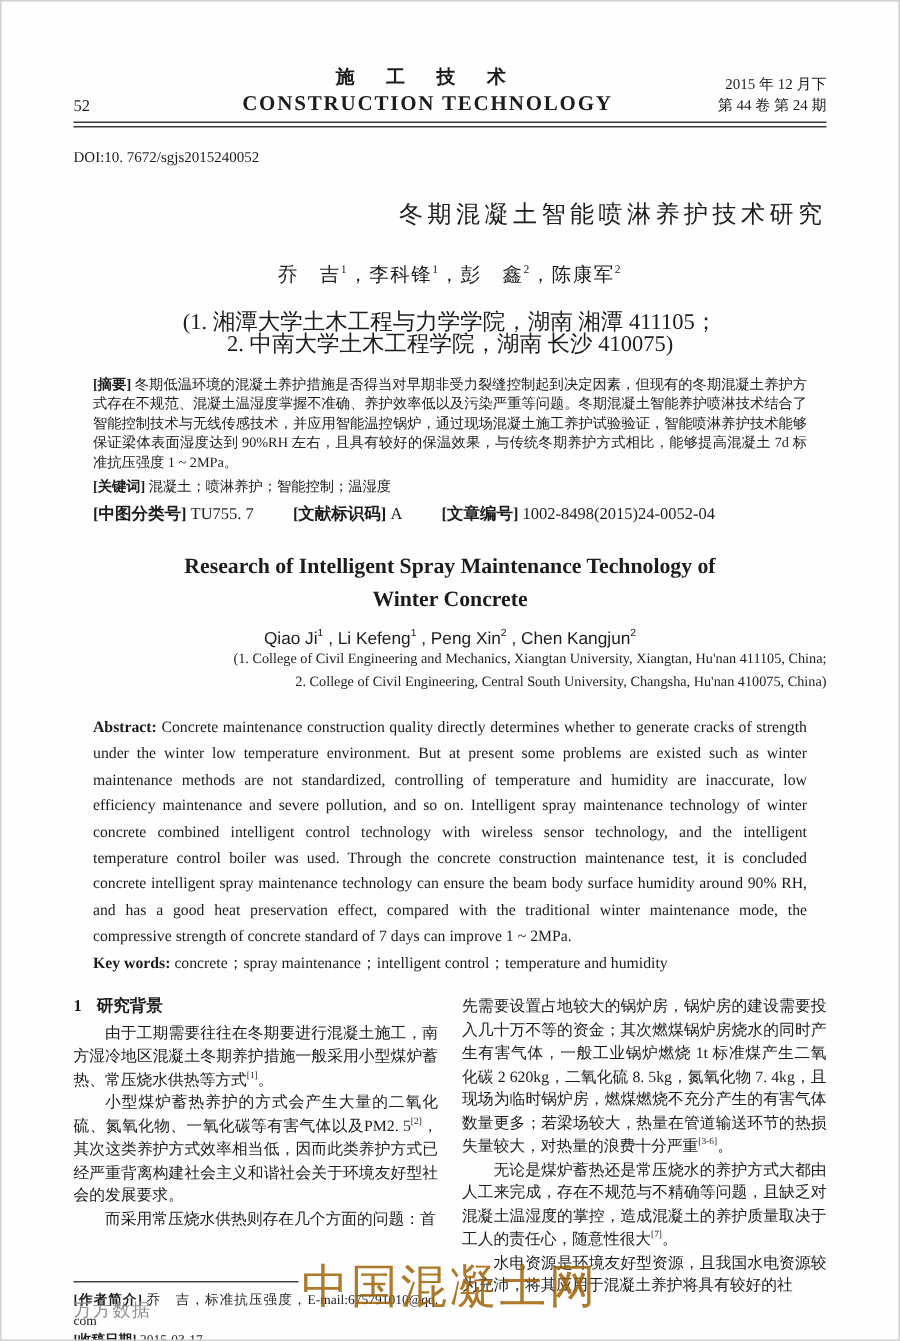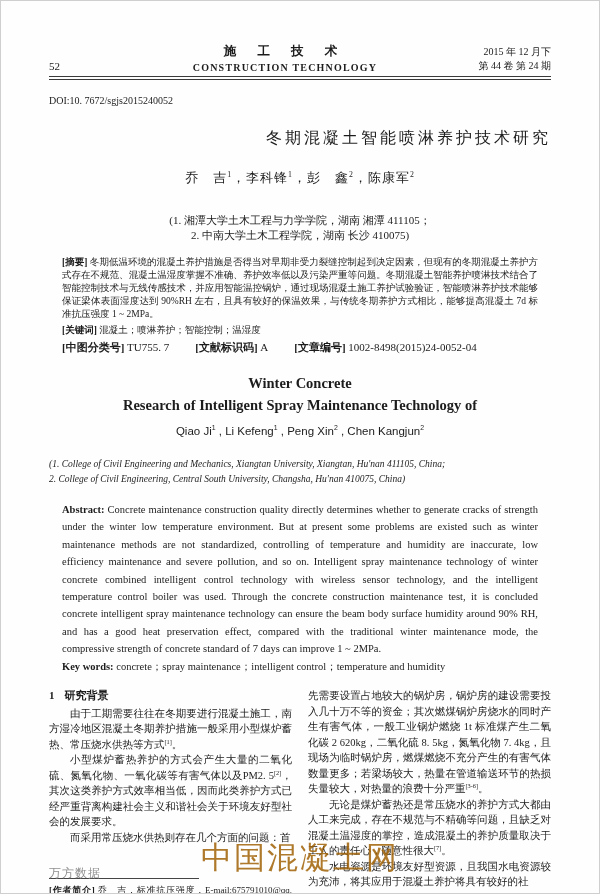--- a/index.html
+++ b/index.html
@@ -15,42 +15,42 @@
     padding: 42px 48px 0 48px;
     overflow: hidden;
   }
   sup { font-size: 0.6em; line-height: 0; }
 
   
   .journal-head { display: flex; align-items: flex-end; }
   .head-left { width: 90px; font-size: 11px; padding-bottom: 1px; }
   .head-center { flex: 1; text-align: center; }
   .journal-cn { font-size: 12.5px; font-weight: bold; letter-spacing: 9px; }
-  .journal-en { font-size: 10px; font-weight: bold; letter-spacing: 1.2px; margin-top: 2px; }
+  .journal-en { font-size: 14px; font-weight: bold; letter-spacing: 1.2px; margin-top: 2px; }
   .head-right { width: 120px; text-align: right; font-size: 10px; line-height: 14px; }
   .double-rule { margin-top: 3px; height: 4px; border-top: 1.5px solid #3a3a3a; border-bottom: 1.5px solid #3a3a3a; }
 
   .doi-line { margin-top: 15px; font-size: 10px; }
 
   
   .title-cn { margin-top: 22px; text-align: right; font-size: 16px; font-weight: 500; letter-spacing: 3px; }
   .authors-cn { margin-top: 20px; text-align: center; font-size: 13px; letter-spacing: 1px; }
-  .affil-cn { margin-top: 26px; text-align: center; font-size: 11px; line-height: 15px; }
+  .affil-cn { margin-top: 16px; text-align: center; font-size: 15px; line-height: 15px; }
 
   
   .abs-cn { margin-top: 13px; padding: 0 13px; font-size: 9.5px; line-height: 13px; text-align: justify; }
   .abs-cn .lbl, .kw-cn .lbl, .clc-line .lbl { font-weight: bold; }
   .kw-cn { margin-top: 2px; padding: 0 13px; font-size: 9.5px; line-height: 14px; }
   .clc-line { margin-top: 3px; padding: 0 13px; font-size: 11px; display: flex; }
   .clc-line .seg { margin-right: 26px; white-space: nowrap; }
 
   
   .title-en { margin-top: 17px; text-align: center; font-size: 14.5px; font-weight: bold; line-height: 22px; }
   .authors-en { margin-top: 9px; text-align: center; font-size: 11.5px; font-family: "Liberation Sans", sans-serif; }
-  .affil-en { margin-top: 20px; text-align: left; font-style: italic; font-size: 9.5px; line-height: 15px; }
+  .affil-en { margin-top: 1px; text-align: right; font-size: 9.5px; line-height: 15px; }
   .abs-en { margin-top: 14px; padding: 0 13px; font-size: 10.5px; line-height: 17.4px; text-align: justify; }
   .abs-en b { font-style: normal; }
   .kw-en { padding: 0 13px; font-size: 10.5px; line-height: 17.4px; }
   .kw-en .lbl { font-weight: bold; }
 
   
   .body-cols { display: flex; gap: 16px; margin-top: 13px; }
   .col { flex: 1; font-size: 10.5px; line-height: 15.5px; text-align: justify; }
   .sec-head { font-weight: bold; font-size: 11px; margin-bottom: 2px; }
   .sec-head .num { margin-right: 10px; }
@@ -109,22 +109,22 @@
     <span class="lbl">[关键词]</span><span> 混凝土；喷淋养护；智能控制；温湿度</span>
   </div>
 
   <div class="clc-line">
     <span class="seg"><span class="lbl">[中图分类号]</span><span> TU755. 7</span></span>
     <span class="seg"><span class="lbl">[文献标识码]</span><span> A</span></span>
     <span class="seg"><span class="lbl">[文章编号]</span><span> 1002-8498(2015)24-0052-04</span></span>
   </div>
 
   <div class="title-en">
+    <div>Research of Intelligent Spray Maintenance Technology of</div>
     <div>Winter Concrete</div>
-    <div>Research of Intelligent Spray Maintenance Technology of</div>
   </div>
 
   <div class="authors-en">
     <span><span>Qiao Ji</span><sup>1</sup><span> , </span></span><span><span>Li Kefeng</span><sup>1</sup><span> , </span></span><span><span>Peng Xin</span><sup>2</sup><span> , </span></span><span><span>Chen Kangjun</span><sup>2</sup><span></span></span>
   </div>
 
   <div class="affil-en">
     <div>(1. College of Civil Engineering and Mechanics, Xiangtan University, Xiangtan, Hu'nan  411105, China;</div>
     <div>2. College of Civil Engineering, Central South University, Changsha, Hu'nan  410075, China)</div>
   </div>

